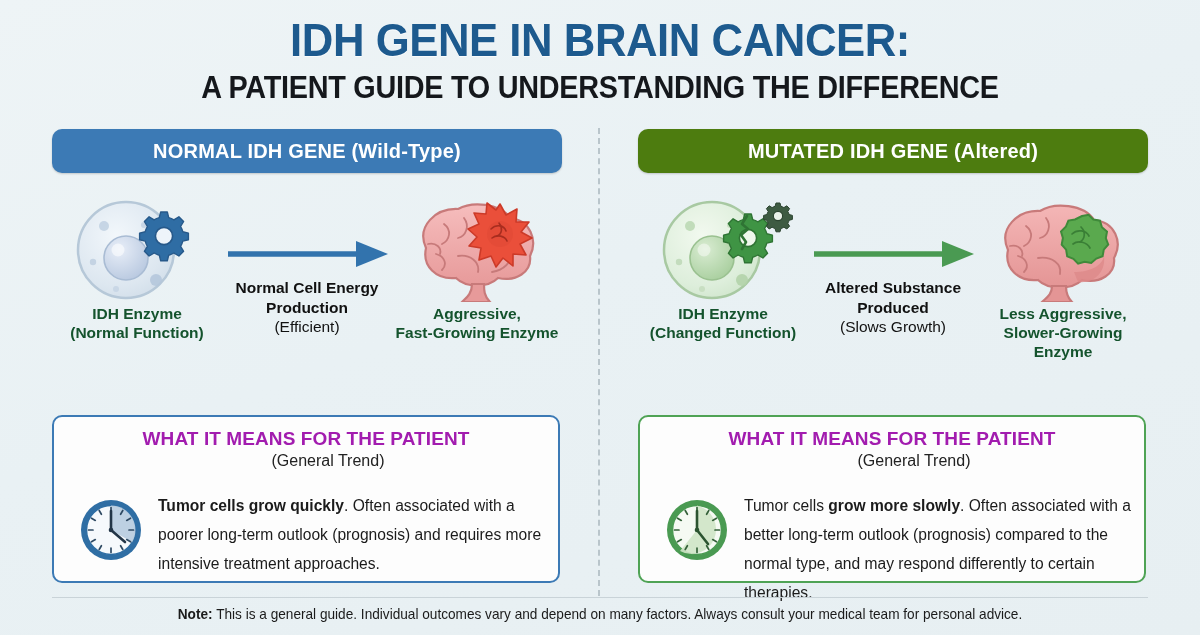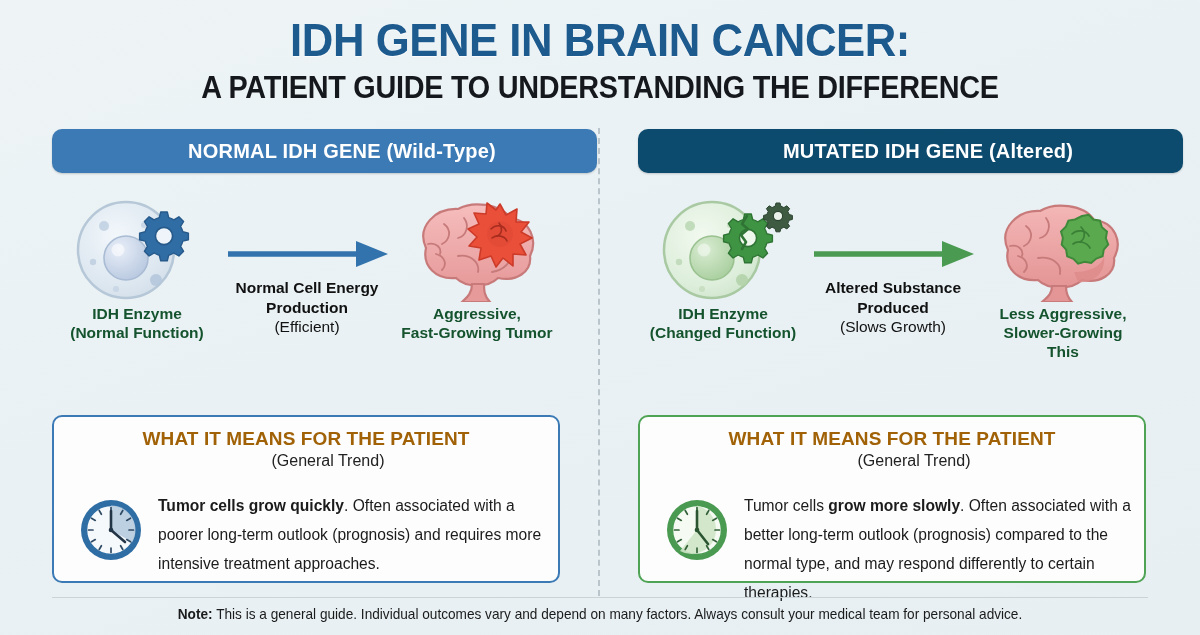--- a/index.html
+++ b/index.html
@@ -27,24 +27,23 @@
     color:#15181c;
     transform:scaleX(0.93);
   }
 
   
   .pill{
     position:absolute;height:44px;border-radius:10px;
     display:flex;align-items:center;justify-content:center;
     color:#fff;font-size:20px;font-weight:bold;letter-spacing:0.2px;
     box-shadow:0 1px 2px rgba(0,0,0,0.18);
-    padding-left:35px;
   }
   .pill.left{left:52px;top:129px;width:510px;background:#3c7ab5;}
-  .pill.right{left:638px;top:129px;width:510px;background:#0c4a6e;}
+  .pill.right{left:638px;top:129px;width:510px;background:#4d7c0f;}
 
   
   .divider{
     position:absolute;left:598px;top:128px;width:0;height:468px;
     border-left:2px dashed #b9c5cb;
   }
 
   
   .flow{position:absolute;top:192px;height:215px;}
   .flow.left{left:52px;width:510px;}
@@ -68,21 +67,21 @@
   .cap-mid .light{font-weight:normal;font-size:15.5px;}
 
   
   .panel{
     position:absolute;top:415px;width:508px;height:168px;
     background:#fdfdfd;border-radius:10px;box-sizing:border-box;
   }
   .panel.left{left:52px;border:2px solid #3c7ab5;}
   .panel.right{left:638px;border:2px solid #4fa355;}
   .panel-title{
-    text-align:center;font-size:19px;font-weight:bold;color:#a16207;
+    text-align:center;font-size:19px;font-weight:bold;color:#a21caf;
     margin-top:11px;letter-spacing:0.1px;
   }
   .panel-sub{
     text-align:center;font-size:16px;color:#222;margin-top:2px;font-weight:normal;margin-left:44px;
   }
   .panel-body{position:absolute;left:104px;top:74px;width:388px;
     font-size:15.6px;line-height:29px;color:#1b1b1b;}
   .panel-body b{font-weight:bold;}
   .clock-wrap{position:absolute;left:22px;top:78px;width:70px;height:70px;}
 
@@ -182,21 +181,21 @@
       <span>(Normal Function)</span>
     </div>
 
     <div class="cap-mid">
       <span>Normal Cell Energy Production</span><br>
       <span class="light">(Efficient)</span>
     </div>
 
     <div class="cap c">
       <span>Aggressive,</span><br>
-      <span>Fast-Growing Tumor</span>
+      <span>Fast-Growing Enzyme</span>
     </div>
   </div>
 
   <div class="flow right">
 
     <div class="icon-slot a">
       <svg width="170" height="110" viewBox="0 0 170 110">
         <defs>
           <radialGradient id="cellGreen" cx="40%" cy="35%" r="75%">
             <stop offset="0%" stop-color="#f2f9ef"></stop>
@@ -276,21 +275,21 @@
     </div>
 
     <div class="cap-mid">
       <span>Altered Substance Produced</span><br>
       <span class="light">(Slows Growth)</span>
     </div>
 
     <div class="cap c">
       <span>Less Aggressive,</span><br>
       <span>Slower-Growing</span><br>
-      <span>This</span>
+      <span>Enzyme</span>
     </div>
   </div>
 
   <div class="panel left">
     <div class="panel-title">WHAT IT MEANS FOR THE PATIENT</div>
     <div class="panel-sub">(General Trend)</div>
     <div class="clock-wrap">
       <svg width="70" height="70" viewBox="0 0 70 70">
         <circle cx="35" cy="35" r="30" fill="#2f6ea4"></circle>
         <circle cx="35" cy="35" r="24.5" fill="#f6f9fc" stroke="#2f6ea4" stroke-width="1.5"></circle>

